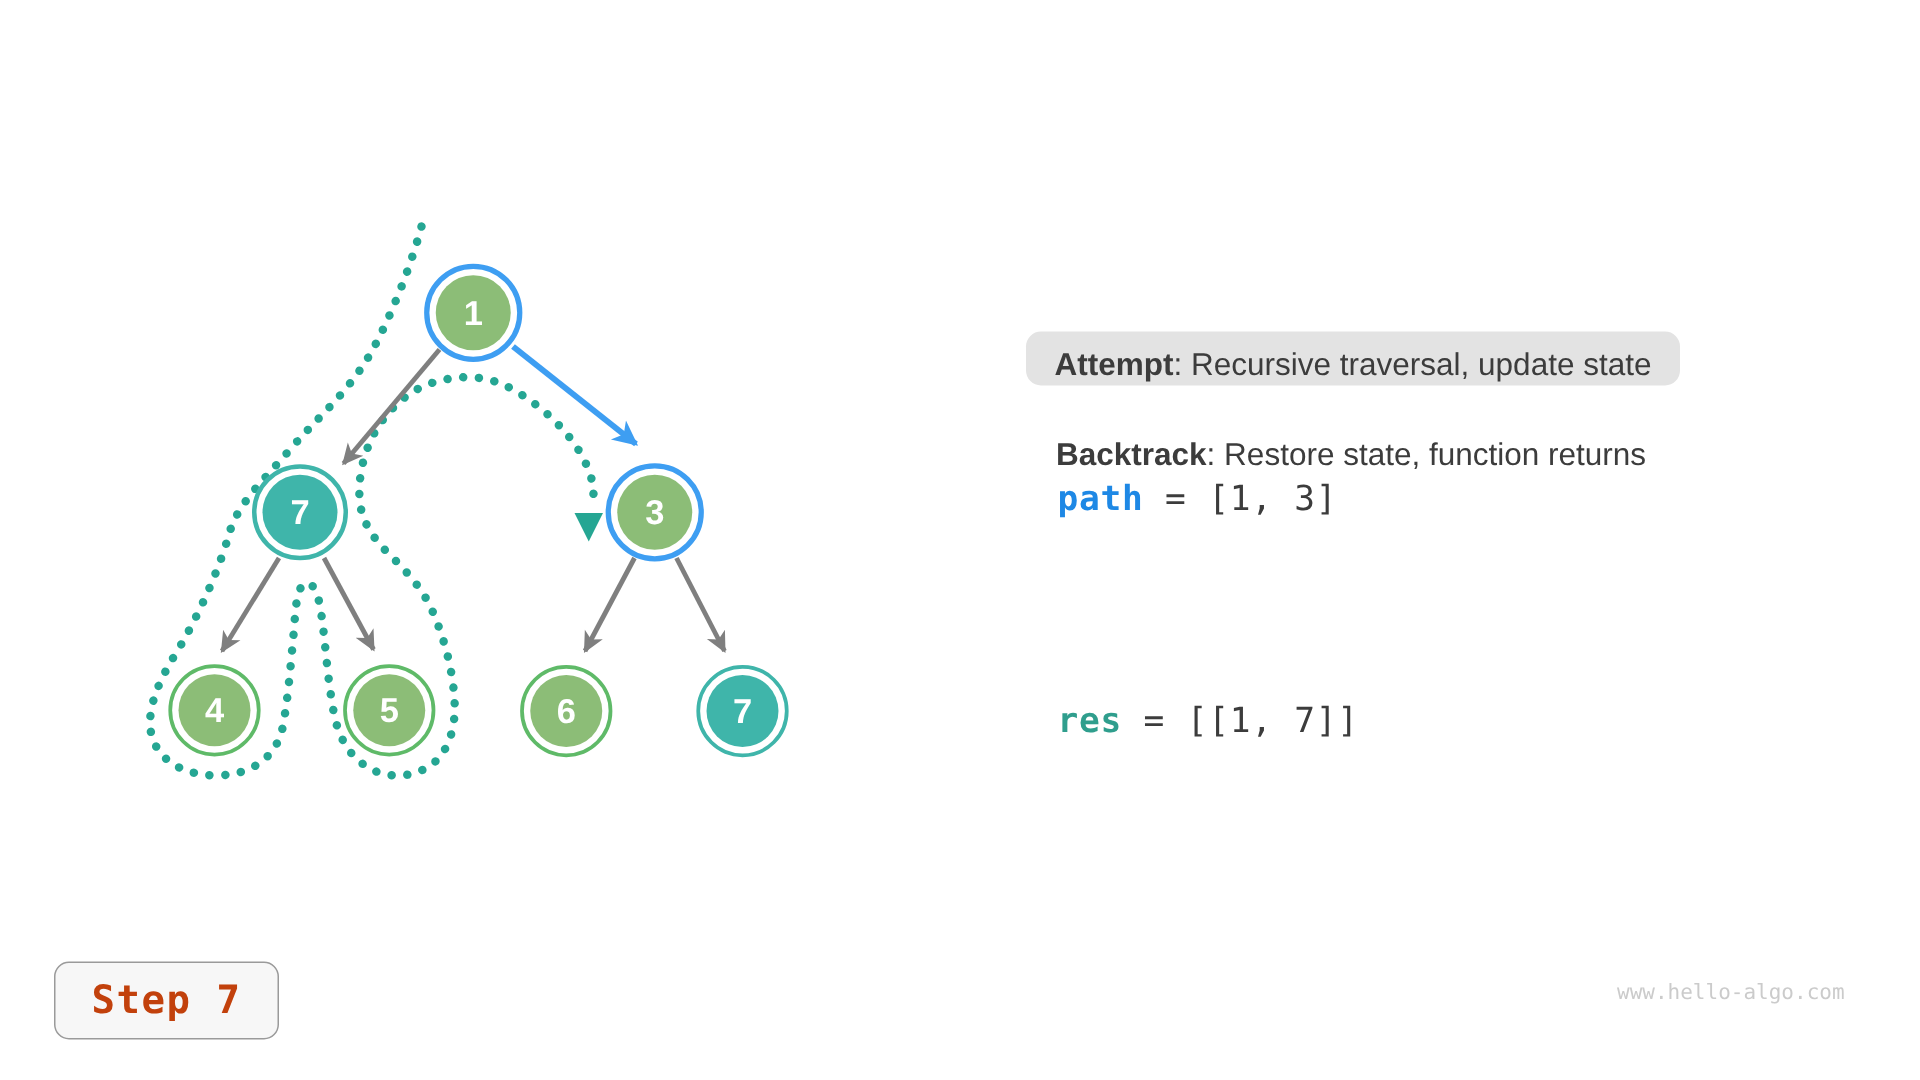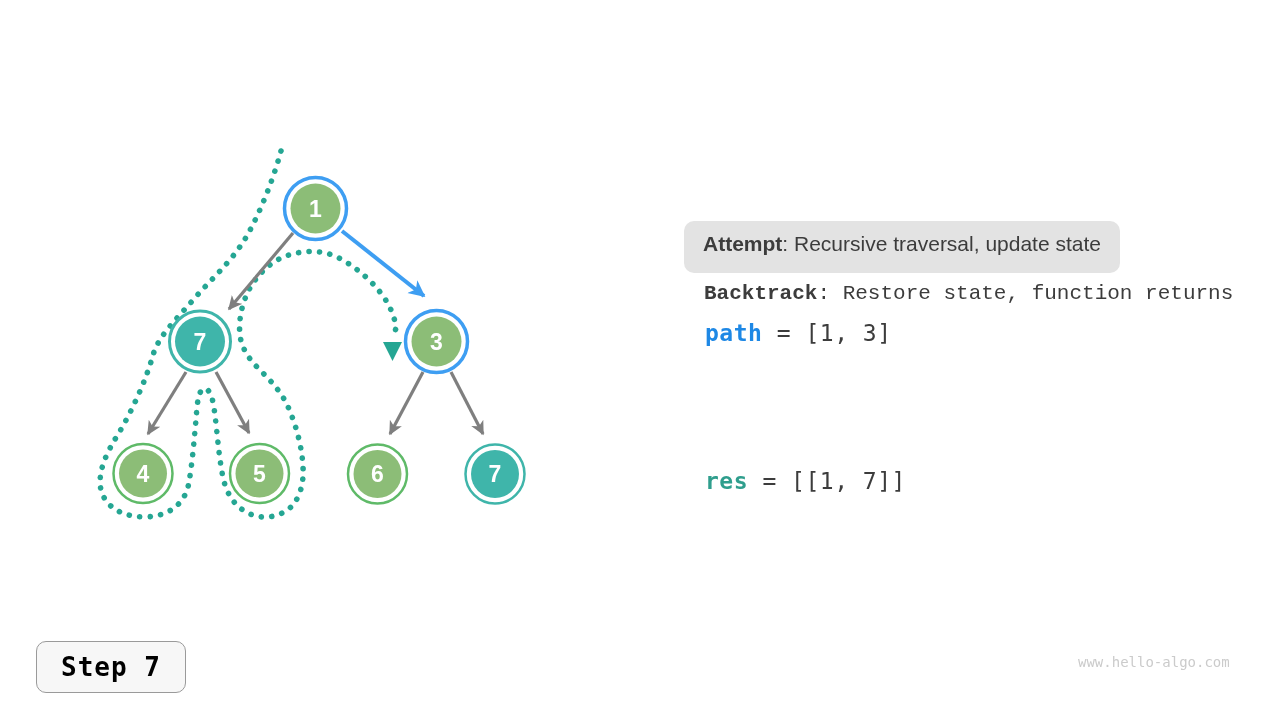--- a/index.html
+++ b/index.html
@@ -25,21 +25,21 @@
   .ring-green { fill: none; stroke: #5fba68; stroke-width: 2.5; }
   .fill-green { fill: #8cbd77; stroke: none; }
   .fill-teal  { fill: #3fb5aa; stroke: none; }
   .node-label {
     fill: #ffffff; font-family: "Liberation Sans", sans-serif;
     font-size: 23px; font-weight: bold; text-anchor: middle;
   }
   
   .attempt-chip {
     position: absolute; left: 684px; top: 221px;
-    height: 52px; line-height: 46px; padding: 0 19px;
+    height: 36px; line-height: 46px; padding: 0 19px;
     background: #e3e3e3; border-radius: 10px;
     font-size: 21px; color: #3c3c3c; white-space: pre;
   }
   .text-line {
     position: absolute; font-size: 21px; color: #3c3c3c; white-space: pre;
   }
   .bold { font-weight: bold; }
   .code-line {
     position: absolute;
     font-family: "DejaVu Sans Mono", monospace;
@@ -49,21 +49,21 @@
   .kw-blue { color: #1e88e5; font-weight: bold; }
   .kw-teal { color: #2f9e8d; font-weight: bold; }
   
   .step-badge {
     position: absolute; left: 36px; top: 641px;
     height: 50px; line-height: 50px; padding: 0 24px;
     background: #f7f7f7;
     border: 1.5px solid #9a9a9a; border-radius: 10px;
     font-family: "DejaVu Sans Mono", monospace;
     font-size: 26px; font-weight: bold; letter-spacing: 1px;
-    color: #000000; white-space: pre;
+    color: #c2410c; white-space: pre;
   }
   
   .watermark {
     position: absolute; left: 1078px; top: 654px;
     font-family: "DejaVu Sans Mono", monospace;
     font-size: 14px; color: #cbcbcb; white-space: pre;
   }
 </style>
 </head>
 <body>
@@ -144,21 +144,21 @@
   </g>
   <g>
     <circle class="ring-teal-sm" cx="495" cy="474" r="29.5"></circle>
     <circle class="fill-teal" cx="495" cy="474" r="24"></circle>
     <text class="node-label" x="495" y="482">7</text>
   </g>
 </svg>
 
 <div class="attempt-chip"><span class="bold">Attempt</span><span>: Recursive traversal, update state</span></div>
 
-<div class="text-line" style="left:704px; top:282px;font-family:Liberation Mono, monospace;"><span class="bold">Backtrack</span><span>: Restore state, function returns</span></div>
+<div class="text-line" style="left:704px; top:292px;"><span class="bold">Backtrack</span><span>: Restore state, function returns</span></div>
 
 <div class="code-line" style="left:705px; top:320px;"><span class="kw-blue">path</span><span> = [1, 3]</span></div>
 
 <div class="code-line" style="left:705px; top:468px;"><span class="kw-teal">res</span><span> = [[1, 7]]</span></div>
 
 <div class="step-badge"><span>Step 7</span></div>
 
 <div class="watermark">www.hello-algo.com</div>
 
 </body></html>

